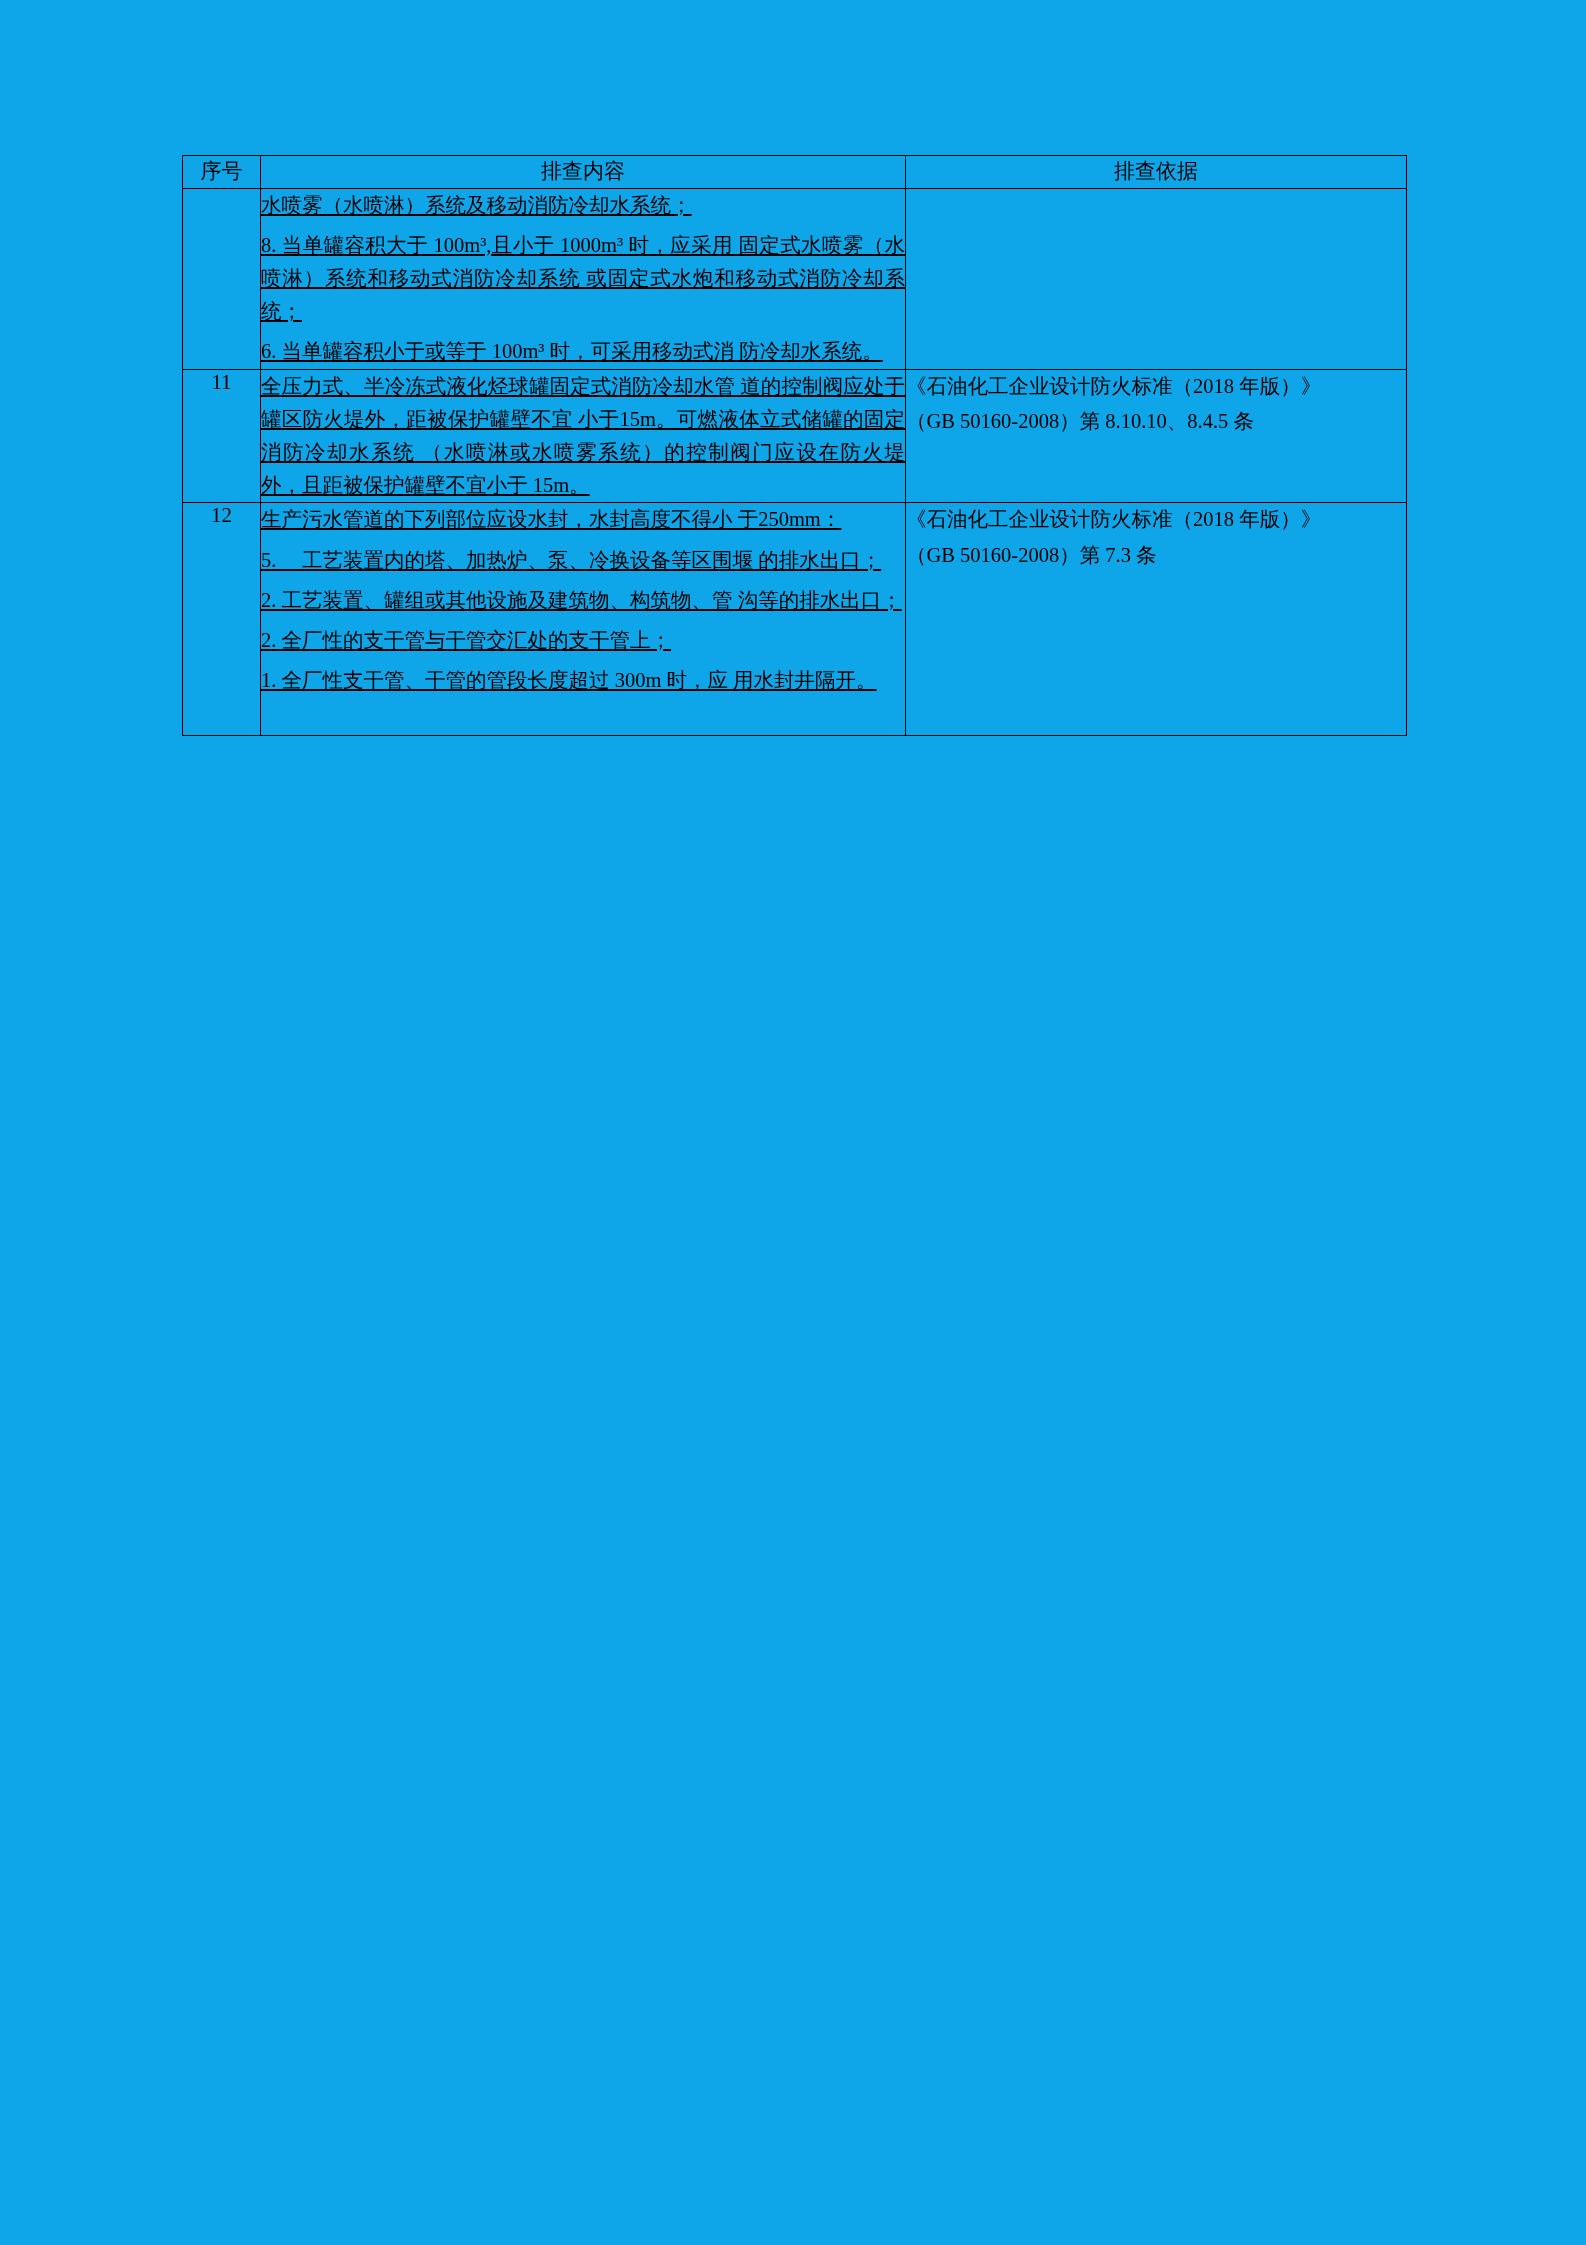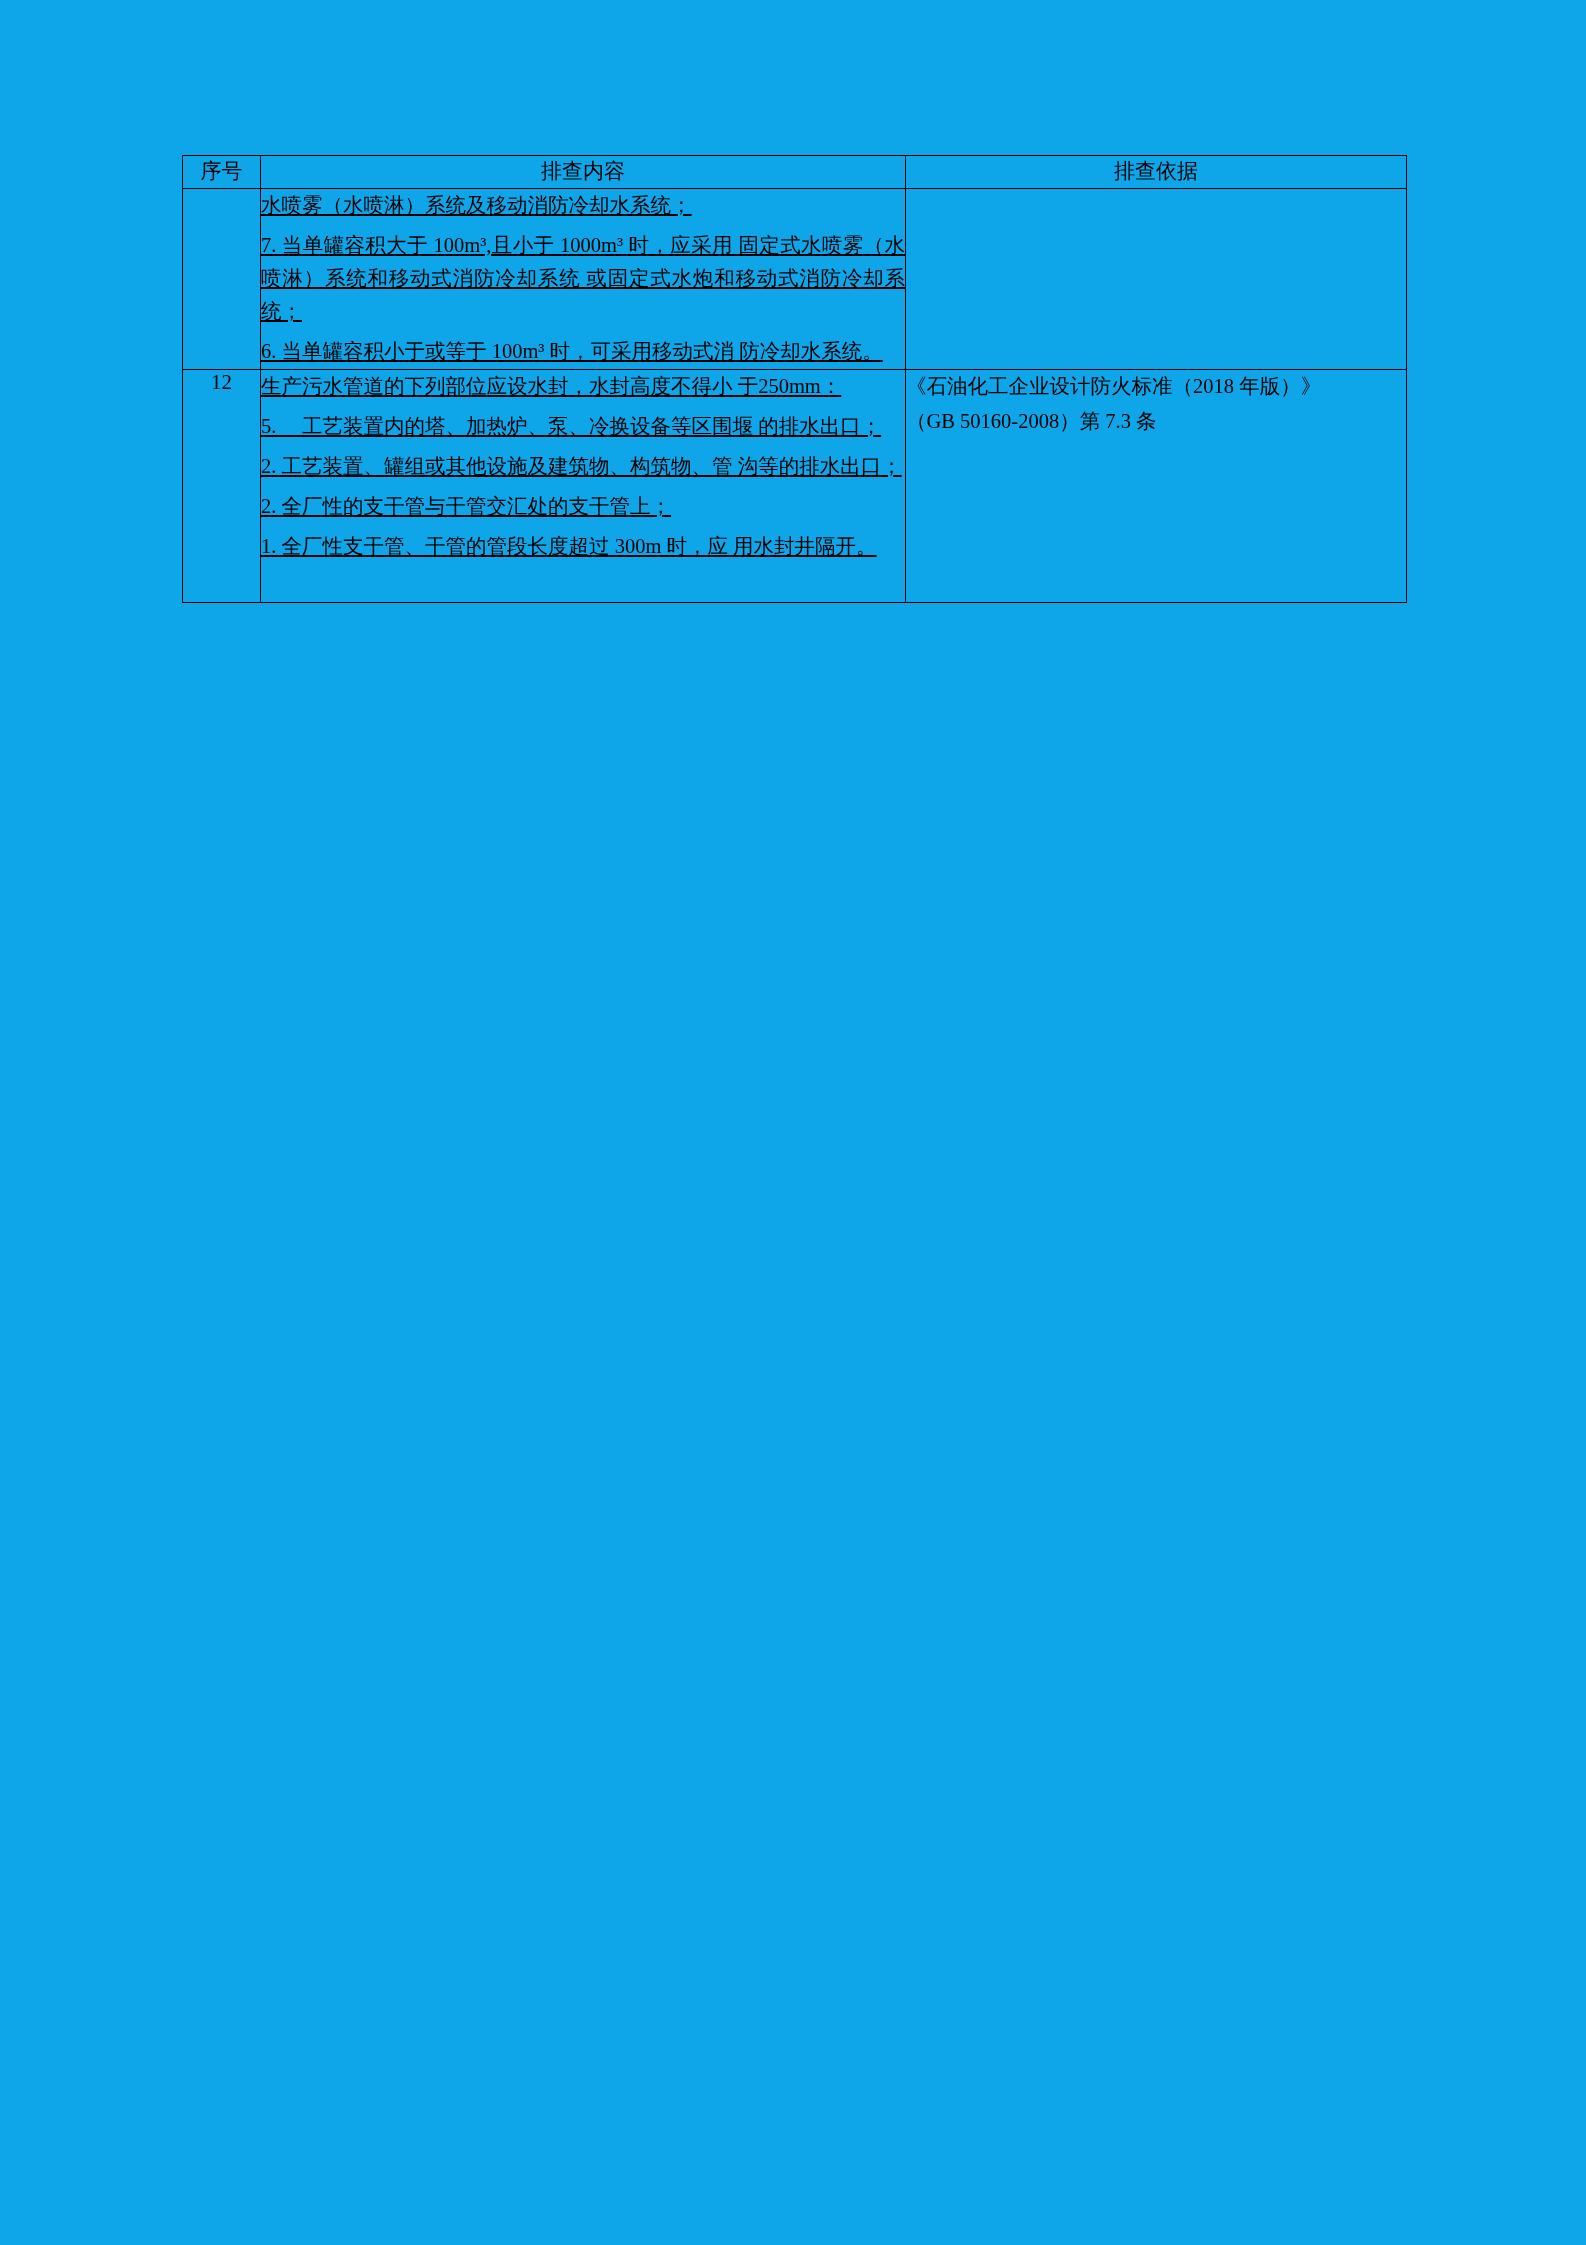--- a/index.html
+++ b/index.html
@@ -109,26 +109,36 @@
         <th class="hdr-cell">序号</th>
         <th class="hdr-cell">排查内容</th>
         <th class="hdr-cell">排查依据</th>
       </tr>
     </thead>
     <tbody>
       <tr class="row-clip-1">
         <td class="idx-cell"></td>
         <td class="content-cell">
           <p>水喷雾（水喷淋）系统及移动消防冷却水系统；</p>
-          <p>7. 当单罐容积大于 100m³,且小于 1000m³ 时，应采用 固定式水喷雾（水喷淋）系统和移动式消防冷却系统 或固定式水炮和移动式消防冷却系统；</p>
+          <p>8. 当单罐容积大于 100m³,且小于 1000m³ 时，应采用 固定式水喷雾（水喷淋）系统和移动式消防冷却系统 或固定式水炮和移动式消防冷却系统；</p>
           <p>6. 当单罐容积小于或等于 100m³ 时，可采用移动式消 防冷却水系统。</p>
         </td>
         <td class="basis-cell"></td>
       </tr>
 
+      <tr class="row-11">
+        <td class="idx-cell">11</td>
+        <td class="content-cell">
+          <p>全压力式、半冷冻式液化烃球罐固定式消防冷却水管 道的控制阀应处于罐区防火堤外，距被保护罐壁不宜 小于15m。可燃液体立式储罐的固定消防冷却水系统 （水喷淋或水喷雾系统）的控制阀门应设在防火堤 外，且距被保护罐壁不宜小于 15m。</p>
+        </td>
+        <td class="basis-cell">
+          <p>《石油化工企业设计防火标准（2018 年版）》</p>
+          <p>（GB 50160-2008）第 8.10.10、8.4.5 条</p>
+        </td>
+      </tr>
 
       <tr class="row-12">
         <td class="idx-cell">12</td>
         <td class="content-cell">
           <p>生产污水管道的下列部位应设水封，水封高度不得小 于250mm：</p>
           <p>5.　 工艺装置内的塔、加热炉、泵、冷换设备等区围堰 的排水出口；</p>
           <p>2. 工艺装置、罐组或其他设施及建筑物、构筑物、管 沟等的排水出口；</p>
           <p>2. 全厂性的支干管与干管交汇处的支干管上；</p>
           <p>1. 全厂性支干管、干管的管段长度超过 300m 时，应 用水封井隔开。</p>
         </td>

